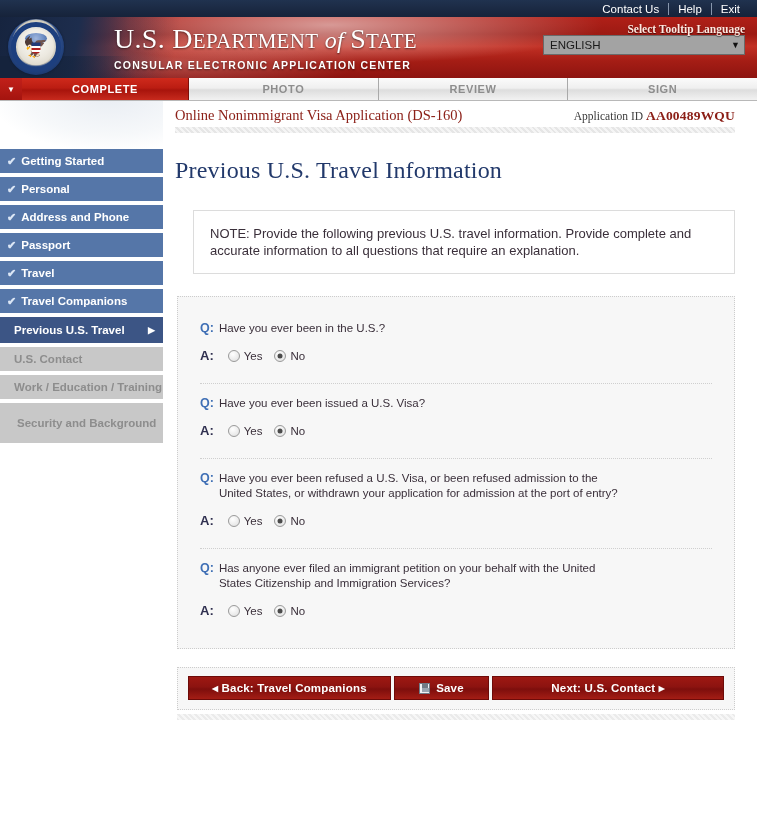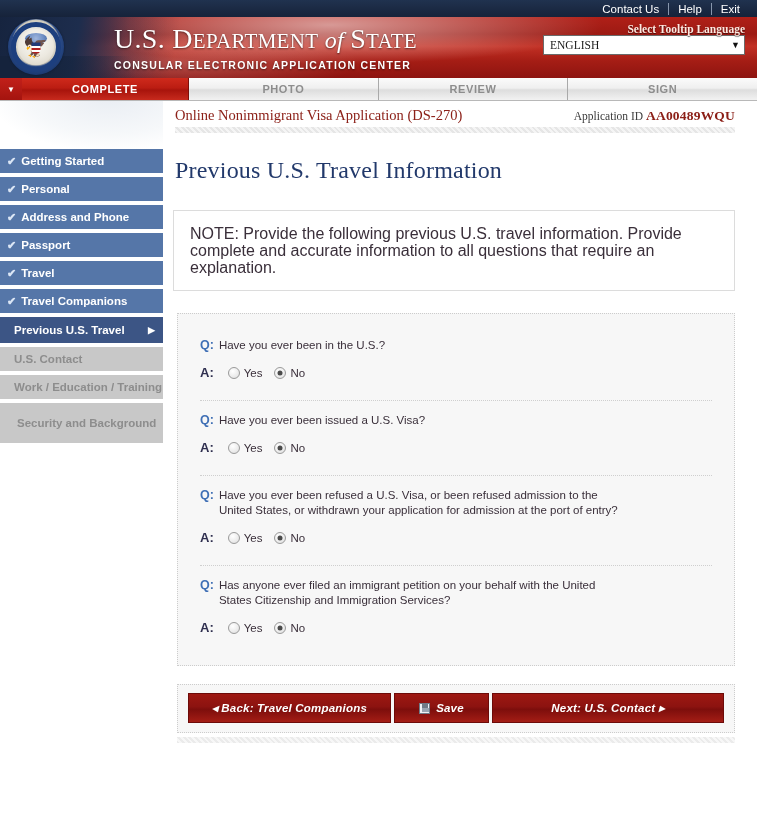--- a/index.html
+++ b/index.html
@@ -170,30 +170,29 @@
     font-family: "Liberation Serif", serif;
     font-weight: bold;
     font-size: 11.5px;
     color: #ffe8e0;
     text-shadow: 0 1px 1px rgba(0,0,0,0.6);
     white-space: nowrap;
   }
   .lang-select {
     width: 202px;
     height: 20px;
-    background: #ffffff;
+    background: #a3a3a3;
     border: 1px solid #6a6a6a;
     box-sizing: border-box;
     display: flex;
     align-items: center;
     justify-content: space-between;
     padding: 0 4px 0 6px;
     font-size: 11.5px;
     color: #1a1a1a;
-    font-family: Liberation Serif, serif;
   }
   .lang-select .arrow { font-size: 9px; color: #111; }
 
   
   .tabstrip {
     height: 22px;
     display: flex;
     background: linear-gradient(to bottom, #f4f4f4 0%, #e2e2e2 48%, #d3d3d3 52%, #eeeeee 100%);
     border-bottom: 1px solid #b8b8b8;
   }
@@ -367,25 +366,25 @@
   }
   .page-title {
     font-family: "Liberation Serif", serif;
     font-size: 24px;
     color: #22396b;
     padding: 24px 0 0 12px;
     letter-spacing: 0.2px;
   }
 
   .note-box {
-    margin: 26px 10px 0 10px;
+    margin: 26px 10px 0 30px;
     border: 1px solid #dcdcdc;
     background: #ffffff;
     padding: 14px 16px;
-    font-size: 16px;
+    font-size: 13px;
     color: #3a2f3a;
     line-height: 17px;
   }
 
   .qpanel {
     margin: 22px 10px 0 14px;
     border: 1px dotted #cccccc;
     background: #f7f7f7;
     padding: 16px 0 20px 0;
   }
@@ -455,34 +454,33 @@
   
   .btnbar {
     margin: 18px 10px 0 14px;
     border: 1px dotted #cccccc;
     background: #f7f7f7;
     padding: 8px 10px 9px 10px;
     display: flex;
     gap: 3px;
   }
   .btn {
-    height: 30px;
+    height: 24px;
     display: flex;
     align-items: center;
     justify-content: center;
     color: #ffffff;
     font-size: 11.5px;
     font-weight: bold;
     letter-spacing: 0.2px;
     background: linear-gradient(to bottom, #9e1812 0%, #8c1310 45%, #7d0e0c 55%, #a41d15 100%);
     border: 1px solid #6d0b09;
     box-sizing: border-box;
     white-space: nowrap;
     position: relative;
-    font-style: italic;
   }
   .btn.back { flex: 0 0 203px; }
   .btn.save { flex: 0 0 95px; gap: 6px; }
   .btn.next { flex: 1; }
   .save-icon {
     width: 11px;
     height: 11px;
     background: #eef1f4;
     border: 1px solid #6f7a86;
     position: relative;
@@ -598,21 +596,21 @@
       <div class="nav-item disabled three-line">
         <span>Security and Background</span>
       </div>
     </div>
 
   </div>
 
   <div class="content">
 
     <div class="app-head">
-      <div class="app-title">Online Nonimmigrant Visa Application (DS-270)</div>
+      <div class="app-title">Online Nonimmigrant Visa Application (DS-160)</div>
       <div class="app-id"><span>Application ID </span><b>AA00489WQU</b></div>
     </div>
     <div class="head-rule"></div>
 
     <div class="page-title">Previous U.S. Travel Information</div>
 
     <div class="note-box">NOTE: Provide the following previous U.S. travel information. Provide complete and accurate information to all questions that require an explanation.</div>
 
     <div class="qpanel">
 

